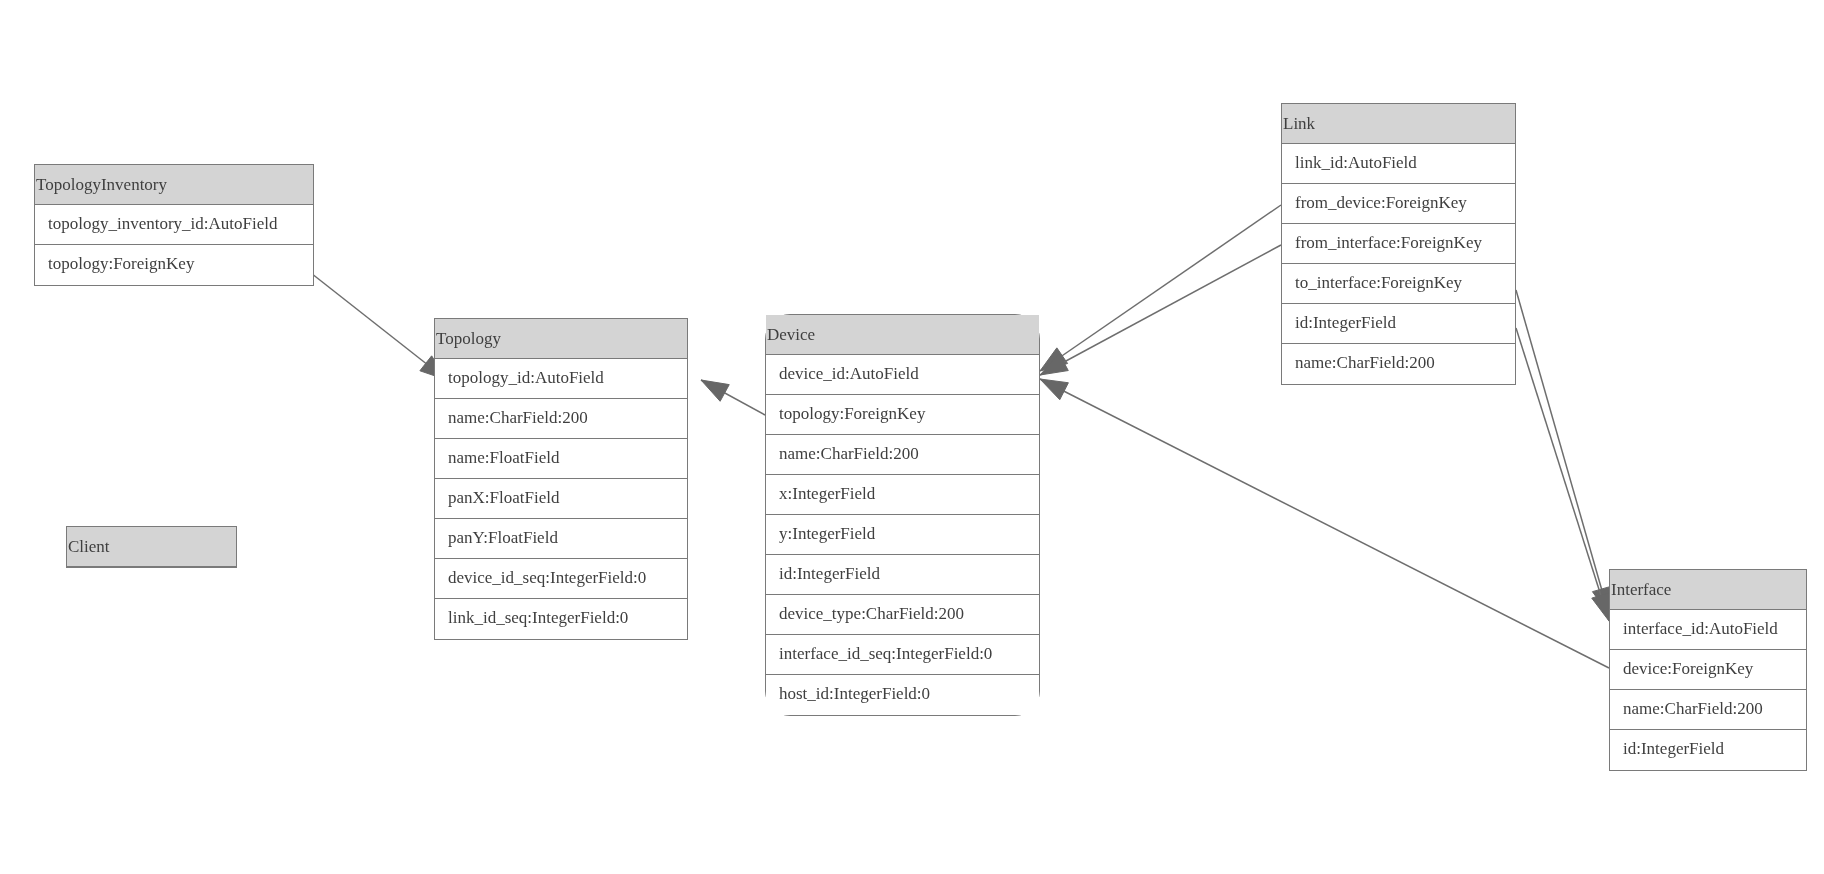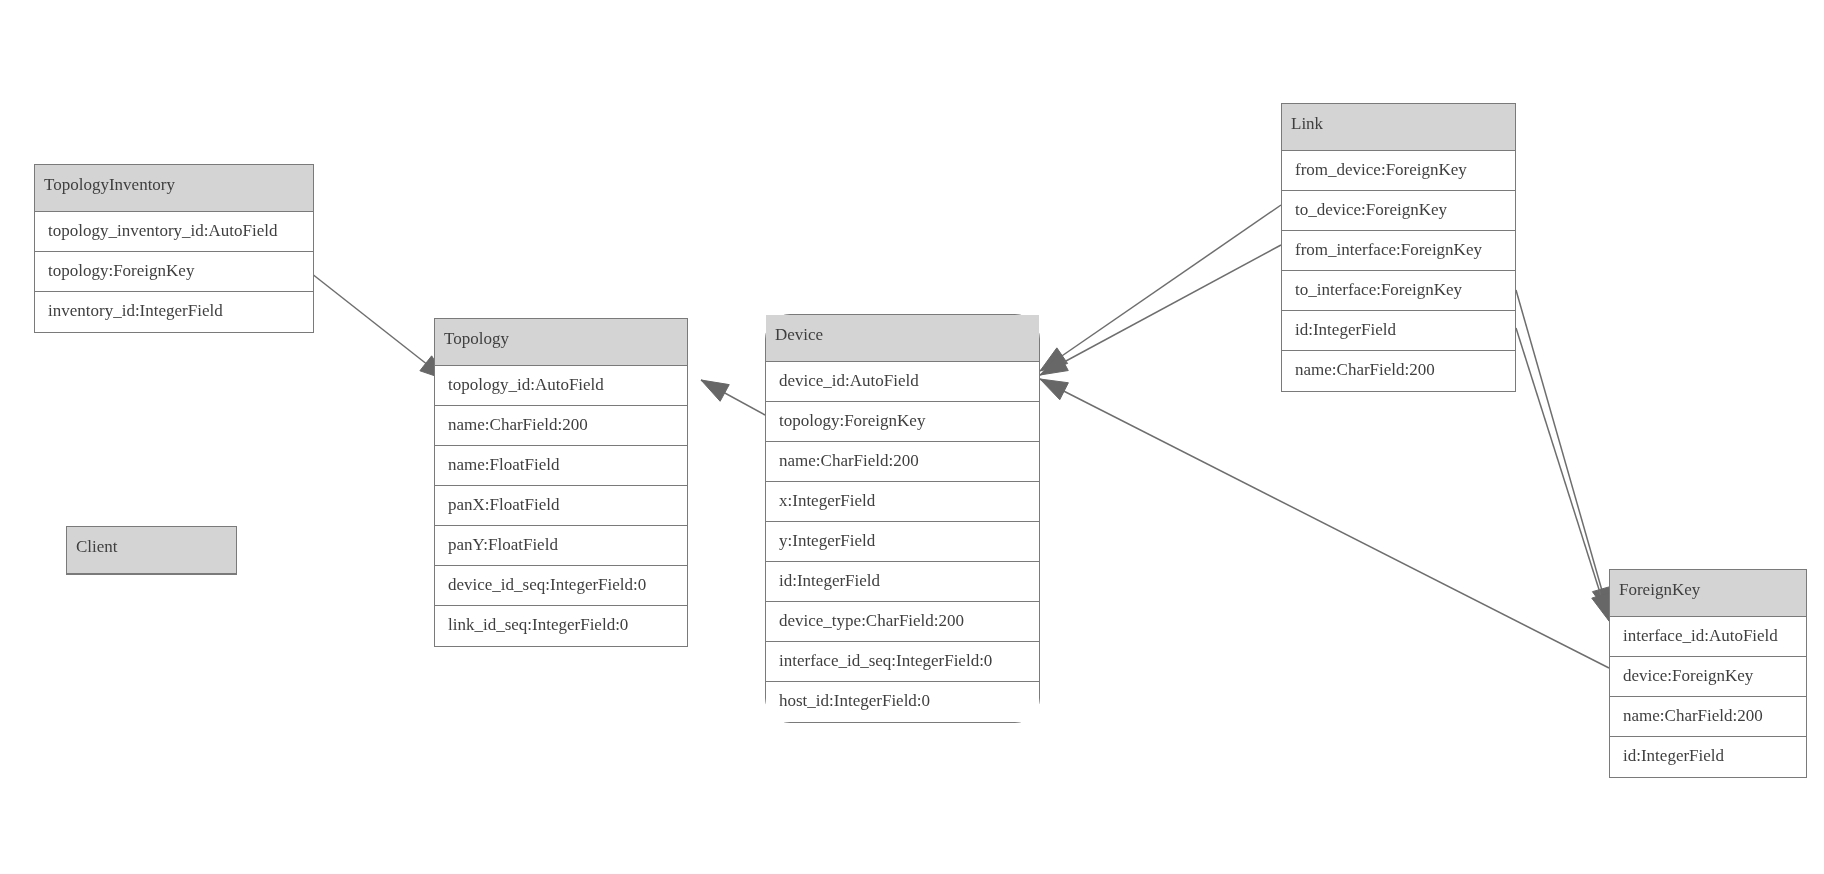--- a/index.html
+++ b/index.html
@@ -36,23 +36,23 @@
   }
   .entity {
     position: absolute;
     background: var(--row-fill);
     border: 1.6px solid var(--border);
     color: var(--text);
     font-size: 17px;
     white-space: nowrap;
   }
   .entity-header {
-    height: 47px;
+    height: 40px;
     line-height: 39px;
-    padding-left: 9px;
+    padding-left: 1px;
     background: var(--header-fill);
     border-bottom: 1.6px solid var(--border);
   }
   .entity-field {
     height: 40px;
     line-height: 38px;
     padding-left: 13px;
     background: var(--row-fill);
     border-bottom: 1.4px solid var(--border);
   }
@@ -76,21 +76,20 @@
       <line x1="1516" y1="328" x2="1609" y2="621"></line>
       <polygon points="1609,621 1591.7768079556151,598.1392988777195 1609.886451946755,592.3911866211461"></polygon>
       <line x1="1609" y1="668" x2="1040" y2="379"></line>
       <polygon points="1040,379 1068.3749345923761,382.75673886214884 1059.7708665664913,399.6969281587873"></polygon>
     </svg>
   <div id="entities-layer">
       <div class="entity" style="left: 34px; top: 164px; width: 280px;">
         <div class="entity-header">TopologyInventory</div>
         <div class="entity-field">topology_inventory_id:AutoField</div>
         <div class="entity-field">topology:ForeignKey</div>
-        <div class="entity-field">inventory_id:IntegerField</div>
       </div>
       <div class="entity" style="left: 422px; top: 318px; width: 254px; margin-left: 12px;">
         <div class="entity-header">Topology</div>
         <div class="entity-field">topology_id:AutoField</div>
         <div class="entity-field">name:CharField:200</div>
         <div class="entity-field">name:FloatField</div>
         <div class="entity-field">panX:FloatField</div>
         <div class="entity-field">panY:FloatField</div>
         <div class="entity-field">device_id_seq:IntegerField:0</div>
         <div class="entity-field">link_id_seq:IntegerField:0</div>
@@ -105,28 +104,28 @@
         <div class="entity-field">name:CharField:200</div>
         <div class="entity-field">x:IntegerField</div>
         <div class="entity-field">y:IntegerField</div>
         <div class="entity-field">id:IntegerField</div>
         <div class="entity-field">device_type:CharField:200</div>
         <div class="entity-field">interface_id_seq:IntegerField:0</div>
         <div class="entity-field">host_id:IntegerField:0</div>
       </div>
       <div class="entity" style="left: 1281px; top: 103px; width: 235px;">
         <div class="entity-header">Link</div>
+        <div class="entity-field">link_id:AutoField</div>
         <div class="entity-field">from_device:ForeignKey</div>
-        <div class="entity-field">to_device:ForeignKey</div>
         <div class="entity-field">from_interface:ForeignKey</div>
         <div class="entity-field">to_interface:ForeignKey</div>
         <div class="entity-field">id:IntegerField</div>
         <div class="entity-field">name:CharField:200</div>
       </div>
       <div class="entity" style="left: 1609px; top: 569px; width: 198px;">
-        <div class="entity-header">ForeignKey</div>
+        <div class="entity-header">Interface</div>
         <div class="entity-field">interface_id:AutoField</div>
         <div class="entity-field">device:ForeignKey</div>
         <div class="entity-field">name:CharField:200</div>
         <div class="entity-field">id:IntegerField</div>
       </div>
     </div>
 </div>
 
 </body></html>

